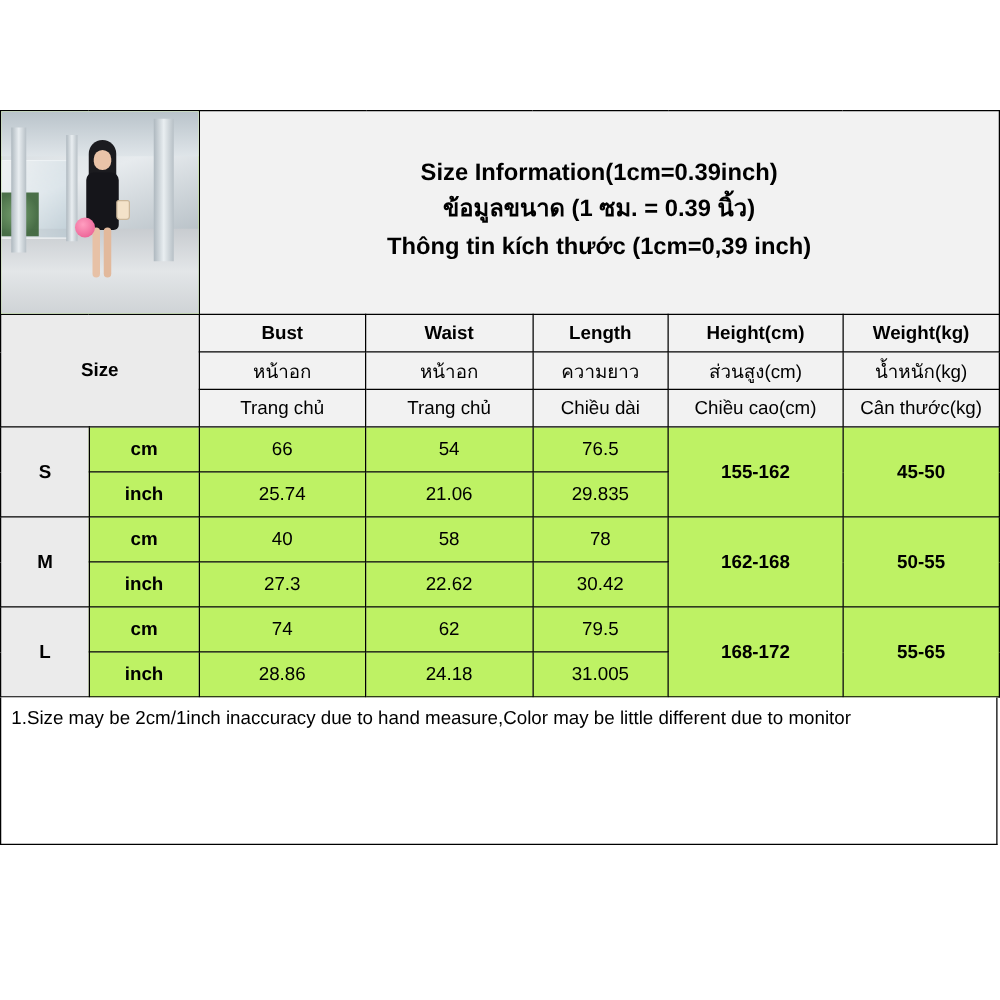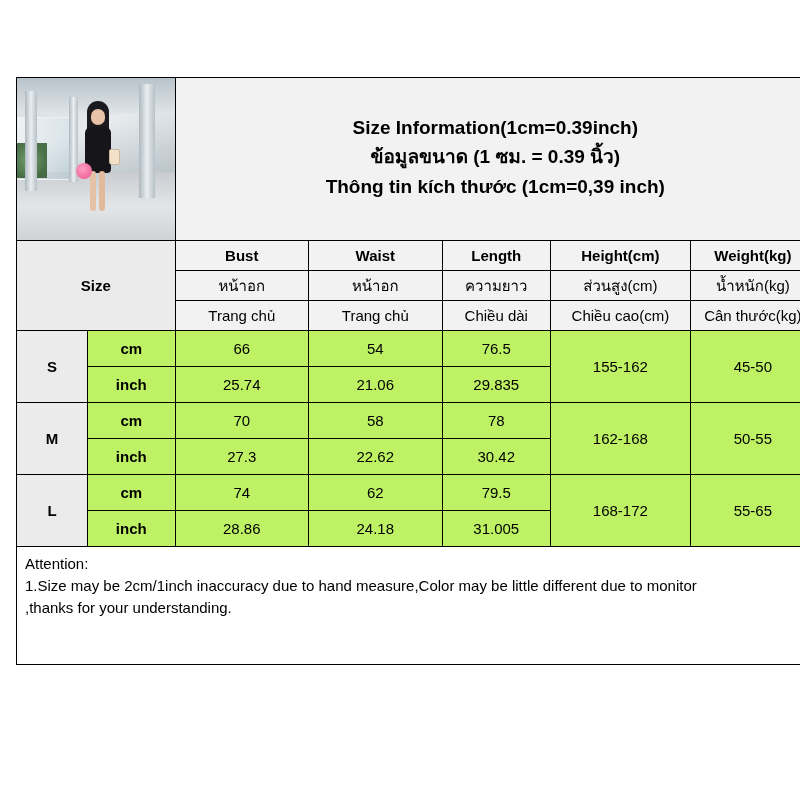--- a/index.html
+++ b/index.html
@@ -11,23 +11,22 @@
     width: 800px;
     height: 800px;
     font-family: "Liberation Sans", sans-serif;
     color: #000000;
     position: relative;
     overflow: hidden;
   }
   .page {
     position: absolute;
     left: 0;
-    top: 77px;
+    top: 88px;
     width: 720px;
-    margin-left: 16px;
   }
   table.size-table {
     border-collapse: collapse;
     table-layout: fixed;
     width: 800px;
     background: #ffffff;
   }
   table.size-table td {
     border: 1px solid #000000;
     padding: 0;
@@ -143,21 +142,21 @@
     font-size: 15px;
     width: 84px;
   }
   .sz-cell {
     background: #ebebeb !important;
     font-weight: bold;
     font-size: 17px;
     width: 68px;
   }
   .val { height: 35px; font-size: 15px; }
-  .tall { font-size: 15px; }
+  .tall { font-size: 15px; font-weight: bold; }
   .notes {
     border: 1px solid #000;
     border-top: none;
     width: 798px;
     box-sizing: border-box;
     padding: 6px 8px 10px 8px;
     font-size: 15px;
     line-height: 1.45;
     background: #ffffff;
     min-height: 118px;
@@ -246,21 +245,21 @@
     <tr>
       <td class="unit-cell">inch</td>
       <td class="val">25.74</td>
       <td class="val">21.06</td>
       <td class="val">29.835</td>
     </tr>
 
     <tr>
       <td class="sz-cell" rowspan="2">M</td>
       <td class="unit-cell">cm</td>
-      <td class="val">70</td>
+      <td class="val">40</td>
       <td class="val">58</td>
       <td class="val">78</td>
       <td class="tall" rowspan="2">162-168</td>
       <td class="tall" rowspan="2">50-55</td>
     </tr>
     <tr>
       <td class="unit-cell">inch</td>
       <td class="val">27.3</td>
       <td class="val">22.62</td>
       <td class="val">30.42</td>
@@ -278,18 +277,16 @@
     <tr>
       <td class="unit-cell">inch</td>
       <td class="val">28.86</td>
       <td class="val">24.18</td>
       <td class="val">31.005</td>
     </tr>
   </tbody>
     </table>
 
   <div class="notes">
-    <div>Attention:</div>
     <div>1.Size may be 2cm/1inch inaccuracy due to hand measure,Color may be little different due to monitor</div>
-    <div>,thanks for your understanding.</div>
   </div>
 
 </div>
 
 </body></html>

